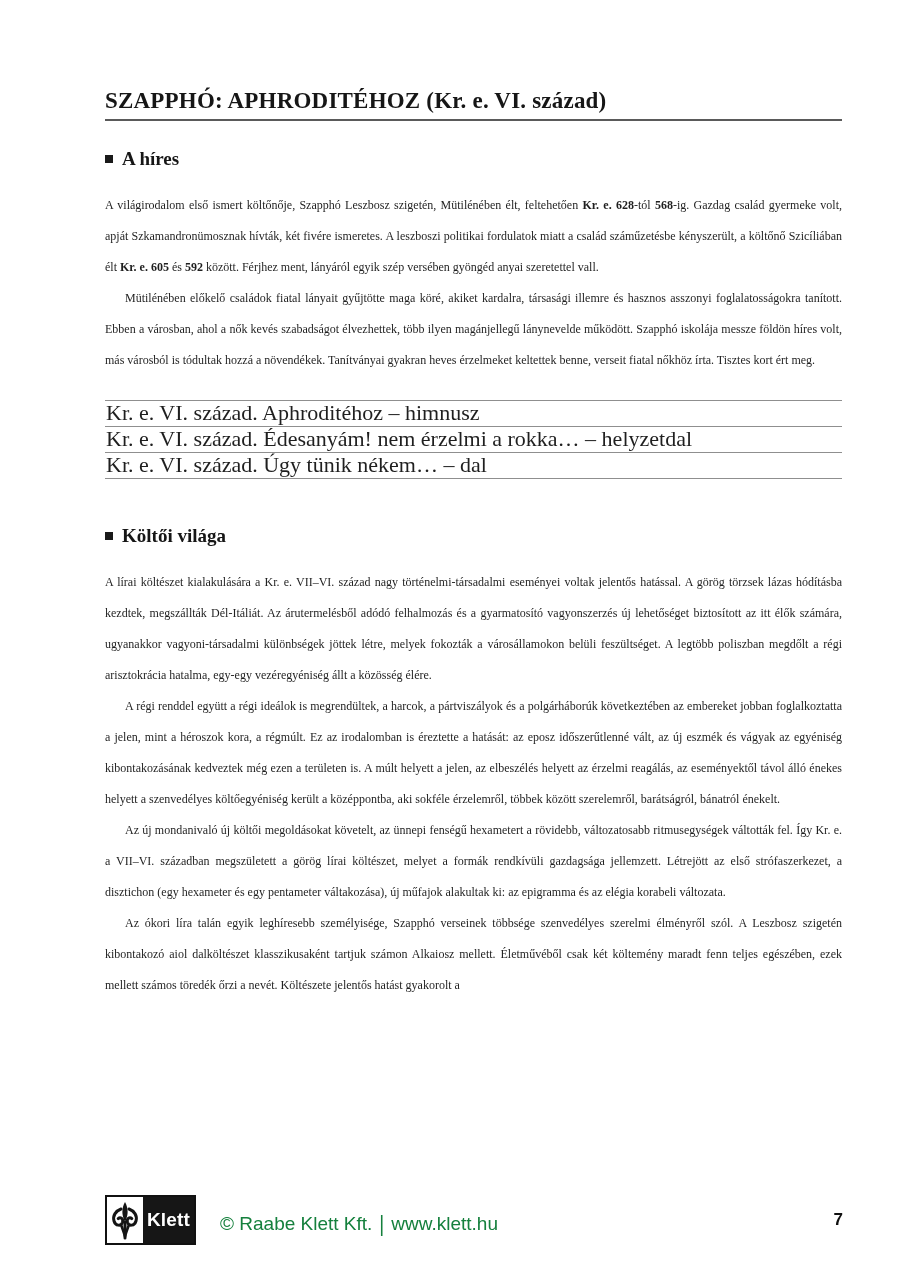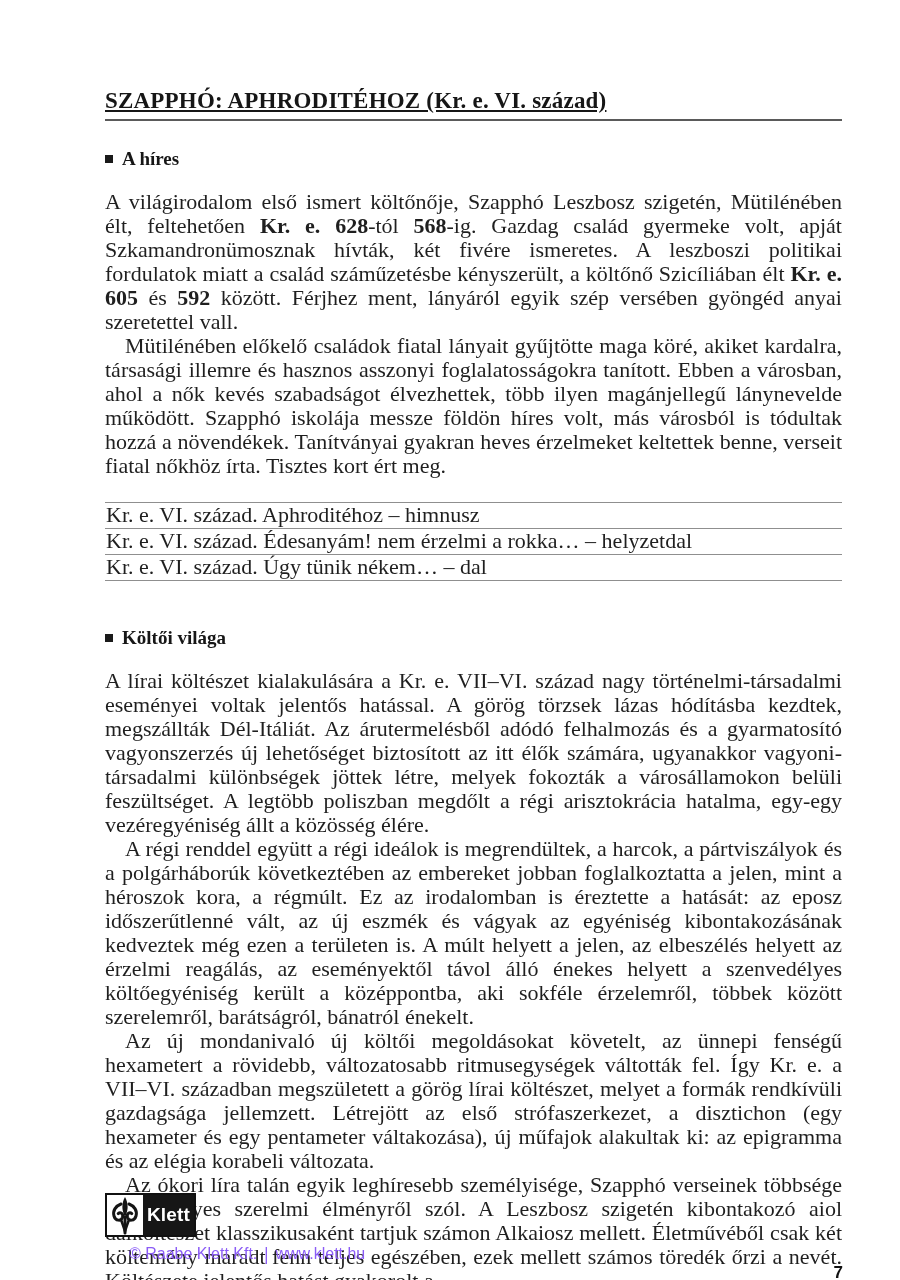--- a/index.html
+++ b/index.html
@@ -24,21 +24,20 @@
   .content {
     padding: 88px 58px 0 105px; 
   }
   .doc-title {
     margin: 0;
     font-size: 23px;
     font-weight: bold;
     letter-spacing: 0.2px;
     color: #161616;
     line-height: 26px;
-    text-decoration: underline;
   }
   .title-rule {
     border: none;
     border-top: 2px solid #5a5a5a;
     margin: 5px 0 0 0;
   }
   .sec-head {
     margin: 0;
     font-size: 19px;
     font-weight: bold;
@@ -50,22 +49,22 @@
     width: 8px;
     height: 8px;
     background: #1a1a1a;
     margin-right: 9px;
     vertical-align: 2px;
   }
   .mt-head1 { margin-top: 27px; }
   .mt-head2 { margin-top: 46px; }
   .body-text {
     margin: 0;
-    font-size: 22px;
-    line-height: 24px;
+    font-size: 12px;
+    line-height: 31px;
     text-align: justify;
     color: #1f1f1f;
   }
   .after-head { margin-top: 20px; }
   .indent { text-indent: 20px; }
   .works-table {
     margin-top: 24px;
     border-bottom: 1px solid #8f8f8f;
     padding: 0;
     list-style: none;
@@ -77,23 +76,22 @@
     padding: 2px 0 3px 1px;
     color: #1f1f1f;
   }
   .footer {
     position: absolute;
     left: 105px;
     right: 57px;
     top: 1193px;
     height: 54px;
     display: flex;
-    align-items: flex-start;
+    align-items: center;
     font-family: "Liberation Sans", sans-serif;
-    flex-direction: column;
   }
   .klett-logo {
     width: 91px;
     height: 50px;
     border: 2px solid #111;
     display: flex;
     box-sizing: border-box;
     background: #fff;
   }
   .logo-left {
@@ -109,22 +107,22 @@
     color: #ffffff;
     display: flex;
     align-items: center;
     justify-content: center;
     font-weight: bold;
     font-size: 19px;
     letter-spacing: 0.2px;
   }
   .footer-credit {
     margin-left: 24px;
-    font-size: 16px;
-    color: #8b5cf6;
+    font-size: 19px;
+    color: #15803d;
     white-space: nowrap;
     margin-top: 8px;
   }
   .footer-credit .divider {
     display: inline-block;
     padding: 0 7px;
     transform: scaleY(1.15);
   }
   .page-num {
     margin-left: auto;

